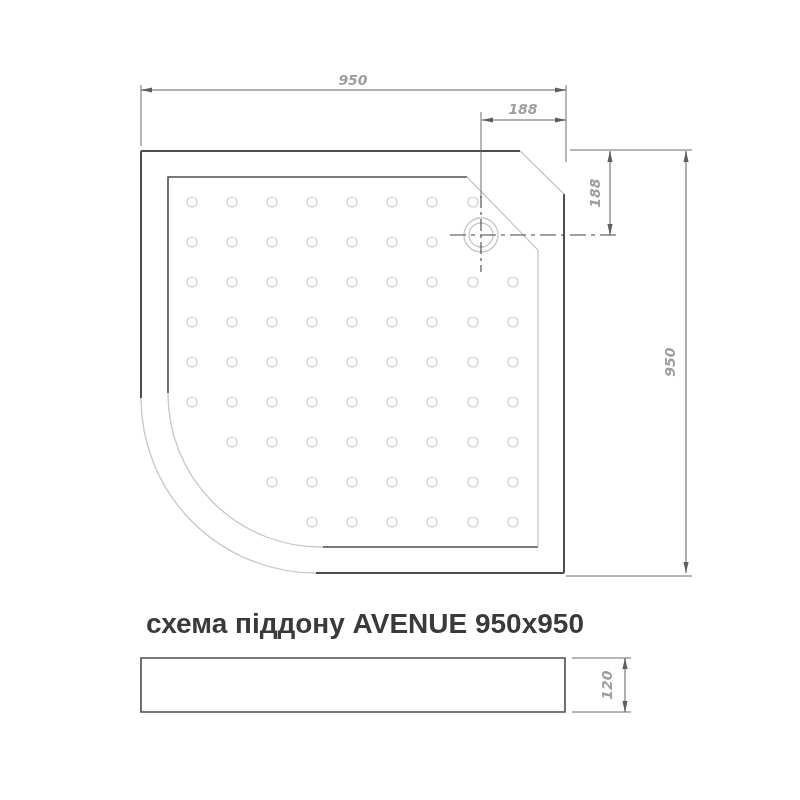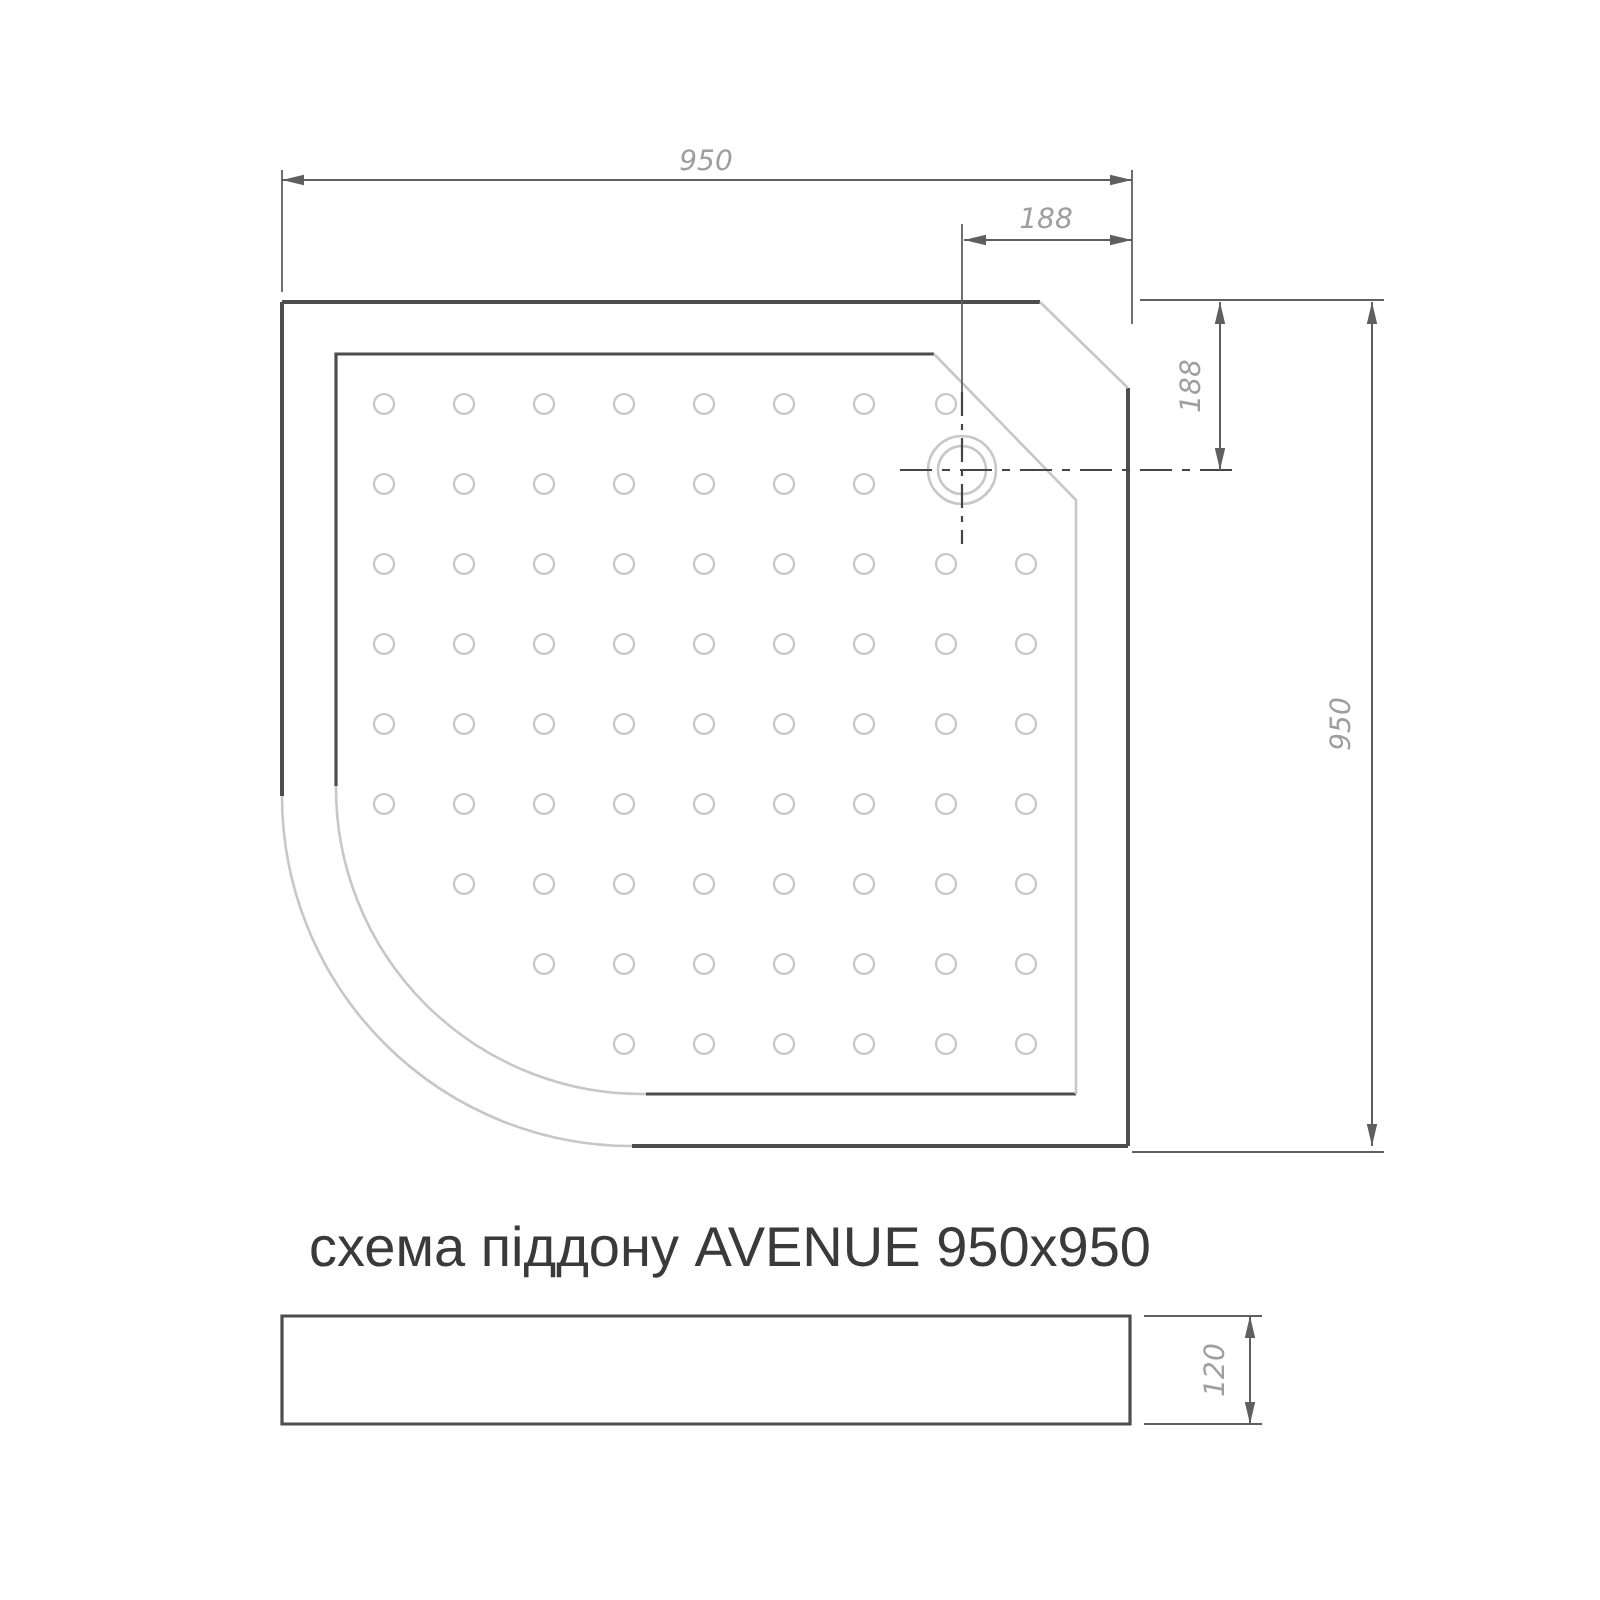--- a/index.html
+++ b/index.html
@@ -2,21 +2,21 @@
 <html style="--bg: #ffffff; --line-dark: #4d4d4d; --line-light: #c7c7c7; --dim: #5f5f5f; --dim-text: #9e9e9e; --centerline: #454545; --caption: #3a3a3a;"><head>
 <meta charset="utf-8">
 <style>
   html,body{margin:0;padding:0;}
   body{
     width:800px;height:800px;
     background:var(--bg,#ffffff);
     font-family:"Liberation Sans", sans-serif;
     overflow:hidden;
   }
-  #stage{position:relative;width:800px;height:800px;}
+  #stage{position:relative;width:800px;height:800px;font-weight:bold;}
   svg{display:block;}
   .ln-dark{stroke:var(--line-dark,#4d4d4d);stroke-width:2;fill:none;stroke-linecap:butt;}
   .ln-dark-thin{stroke:var(--line-dark,#4d4d4d);stroke-width:1.6;fill:none;}
   .ln-light{stroke:var(--line-light,#c7c7c7);stroke-width:1.3;fill:none;}
   .dot{stroke:var(--line-light,#c7c7c7);stroke-width:1.1;fill:none;}
   .dim-line{stroke:var(--dim,#5f5f5f);stroke-width:1;fill:none;}
   .ext-line{stroke:var(--dim,#7a7a7a);stroke-width:0.9;fill:none;}
   .cl{stroke:var(--centerline,#454545);stroke-width:1.1;fill:none;}
   .cl-dash-h{stroke-dasharray:16 5 4 5;}
   .cl-dash-v{stroke-dasharray:12 4 3 4;}

